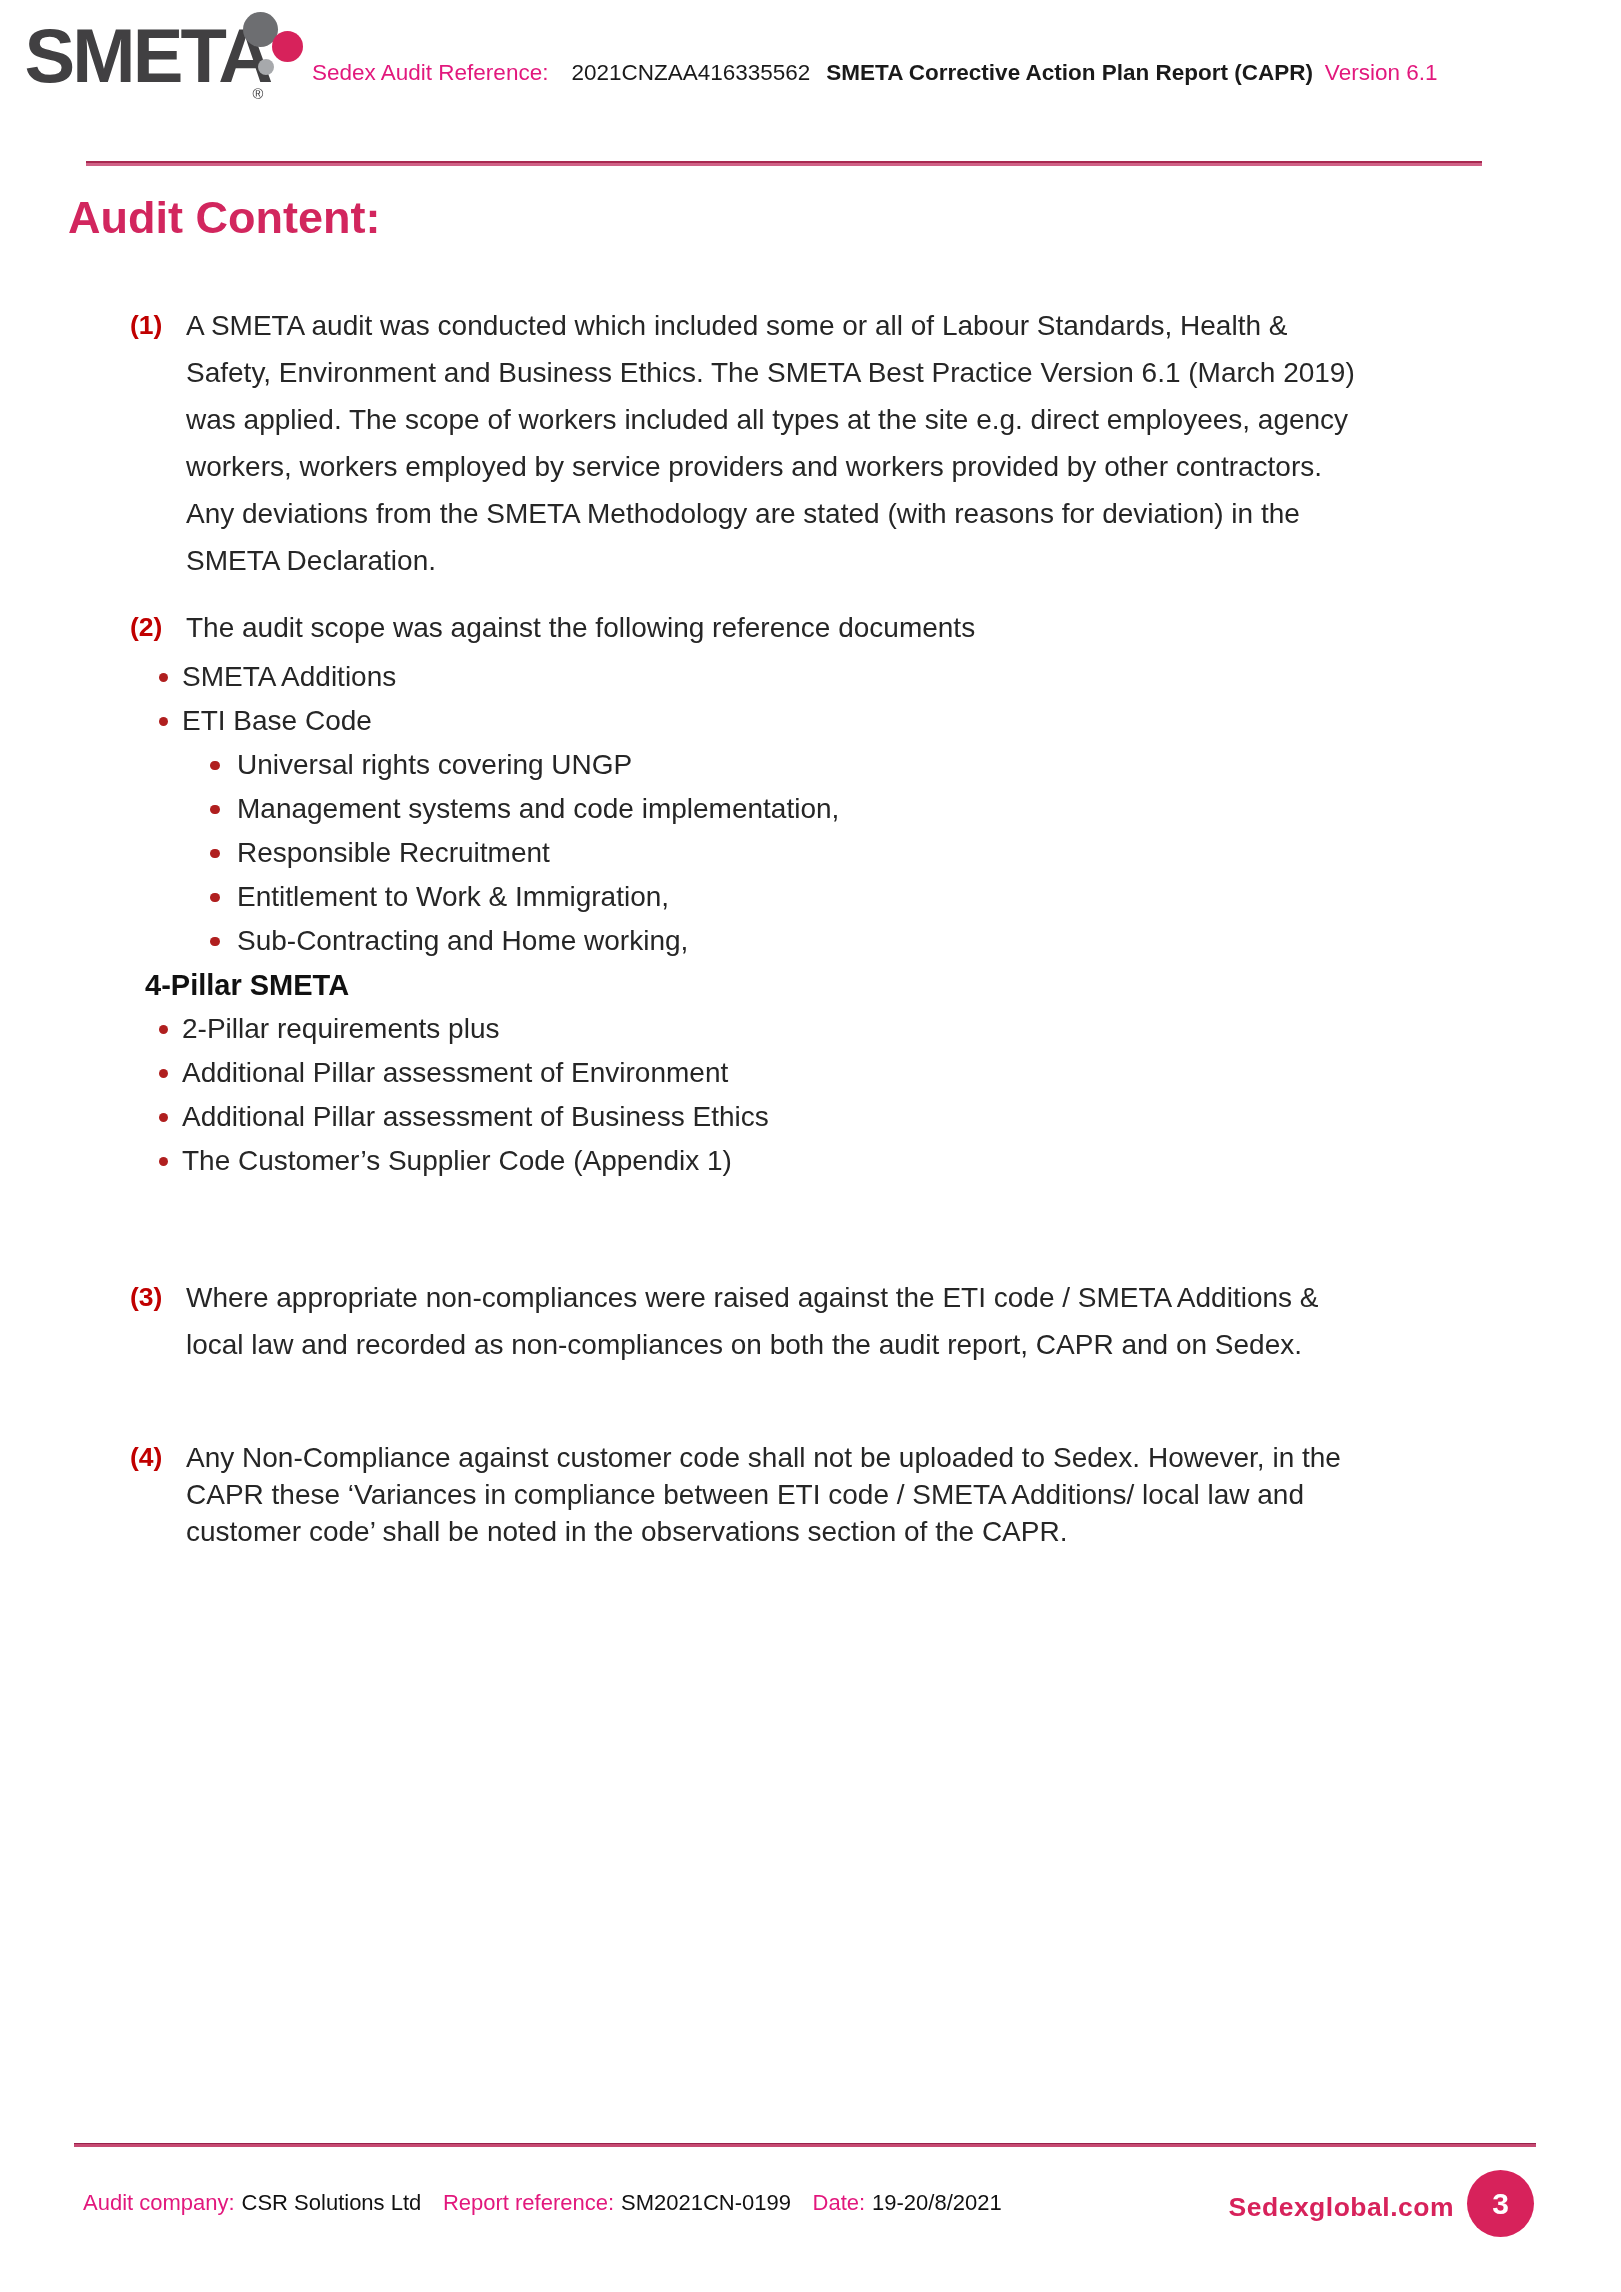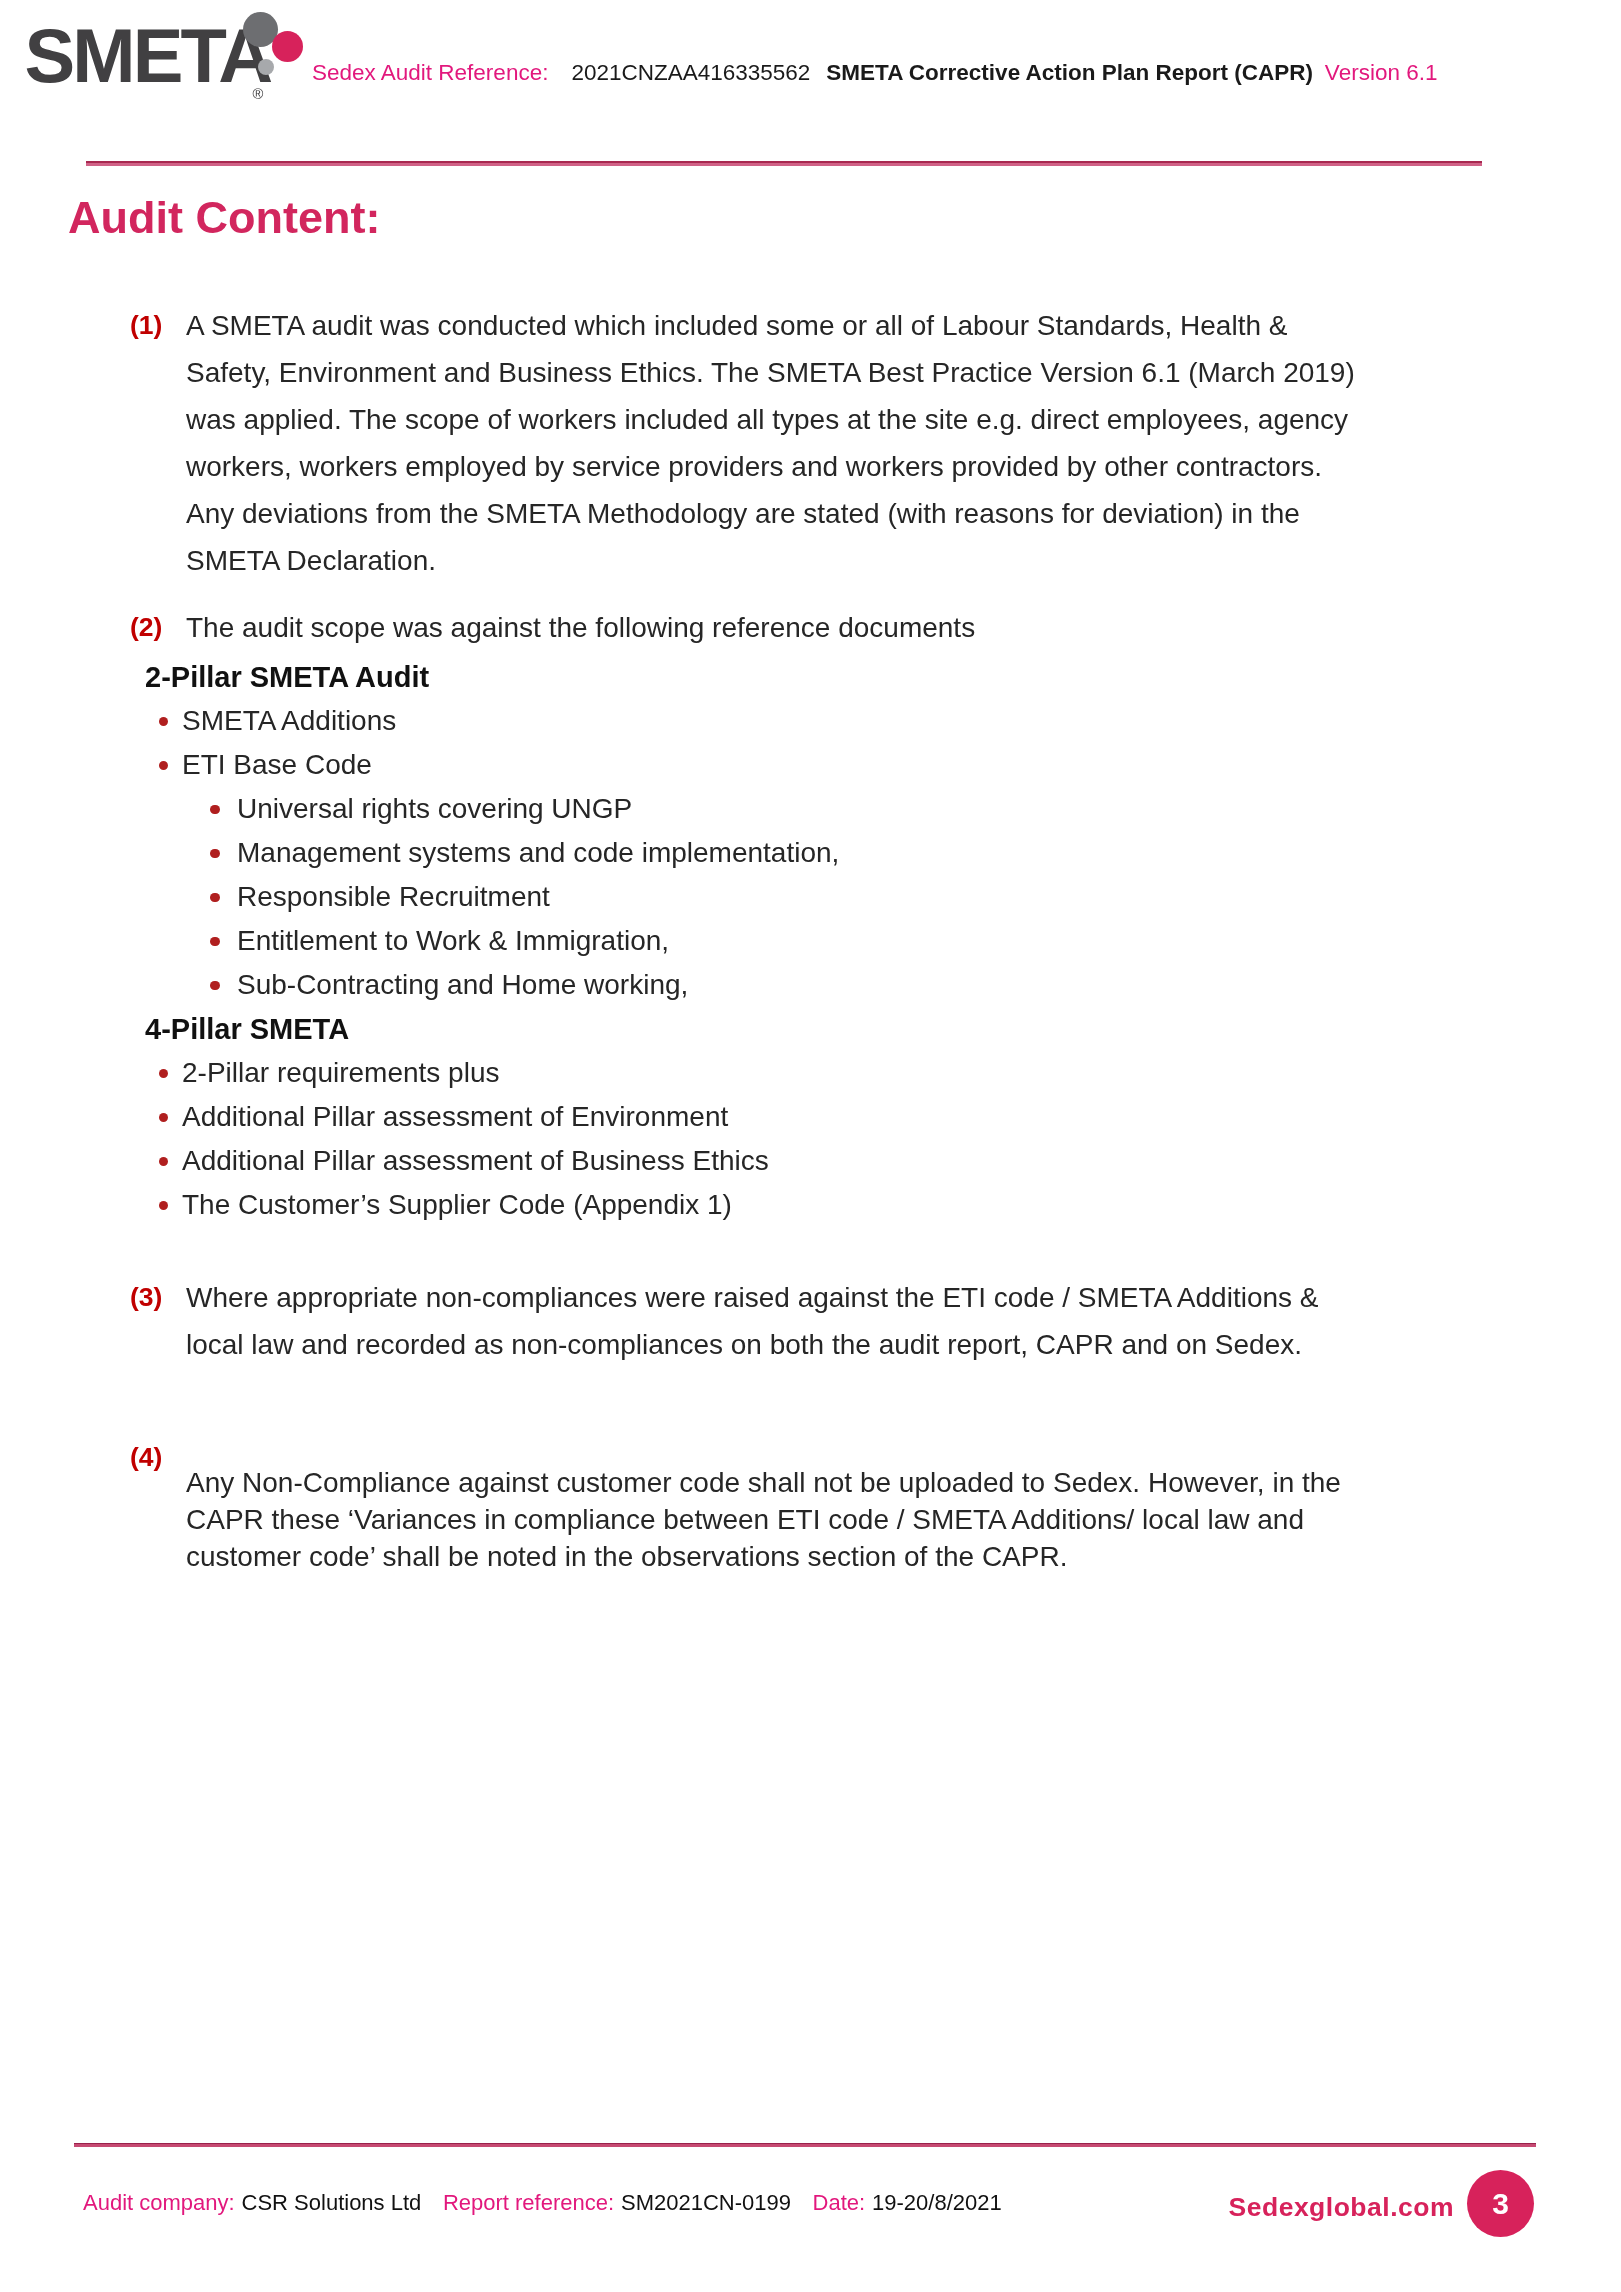--- a/index.html
+++ b/index.html
@@ -57,21 +57,21 @@
   .item .num {
     flex:0 0 56px;
     font-size:26.5px; font-weight:bold; color:#c00000;
     line-height:47px;
   }
   .item .txt {
     width:1181px;
     font-size:28px; line-height:47px; color:#262626;
   }
   .item.tight .num { line-height:37px; }
-  .item.tight .txt { line-height:37px;margin-top:25px; }
+  .item.tight .txt { line-height:37px; }
   .i1 { top:302px; }
   .i2 { top:604px; }
   .i3 { top:1274px; }
   .i4 { top:1439px; }
 
   
   .list-block { position:absolute; left:145px; top:655px; width:1078px; font-size:28px; }
   .list-row { position:relative; height:44px; line-height:44px; white-space:nowrap; }
   .pillar-heading { font-weight:bold; color:#111111; font-size:29px; }
   .bullet .dot {
@@ -128,21 +128,20 @@
     <span class="num">(1)</span>
     <span class="txt">A SMETA audit was conducted which included some or all of Labour Standards, Health &amp; Safety, Environment and Business Ethics. The SMETA Best Practice Version 6.1 (March 2019) was applied. The scope of workers included all types at the site e.g. direct employees, agency workers, workers employed by service providers and workers provided by other contractors. Any deviations from the SMETA Methodology are stated (with reasons for deviation) in the SMETA Declaration.</span>
   </div>
 
   <div class="item i2">
     <span class="num">(2)</span>
     <span class="txt">The audit scope was against the following reference documents</span>
   </div>
 
   <div class="list-block">
-    <div class="list-row pillar-heading">2-Pillar SMETA Audit</div>
 
     <div class="list-row bullet l1">
       <span class="dot"></span>
       <span class="bullet-text">SMETA Additions</span>
     </div>
     <div class="list-row bullet l1">
       <span class="dot"></span>
       <span class="bullet-text">ETI Base Code</span>
     </div>
 

